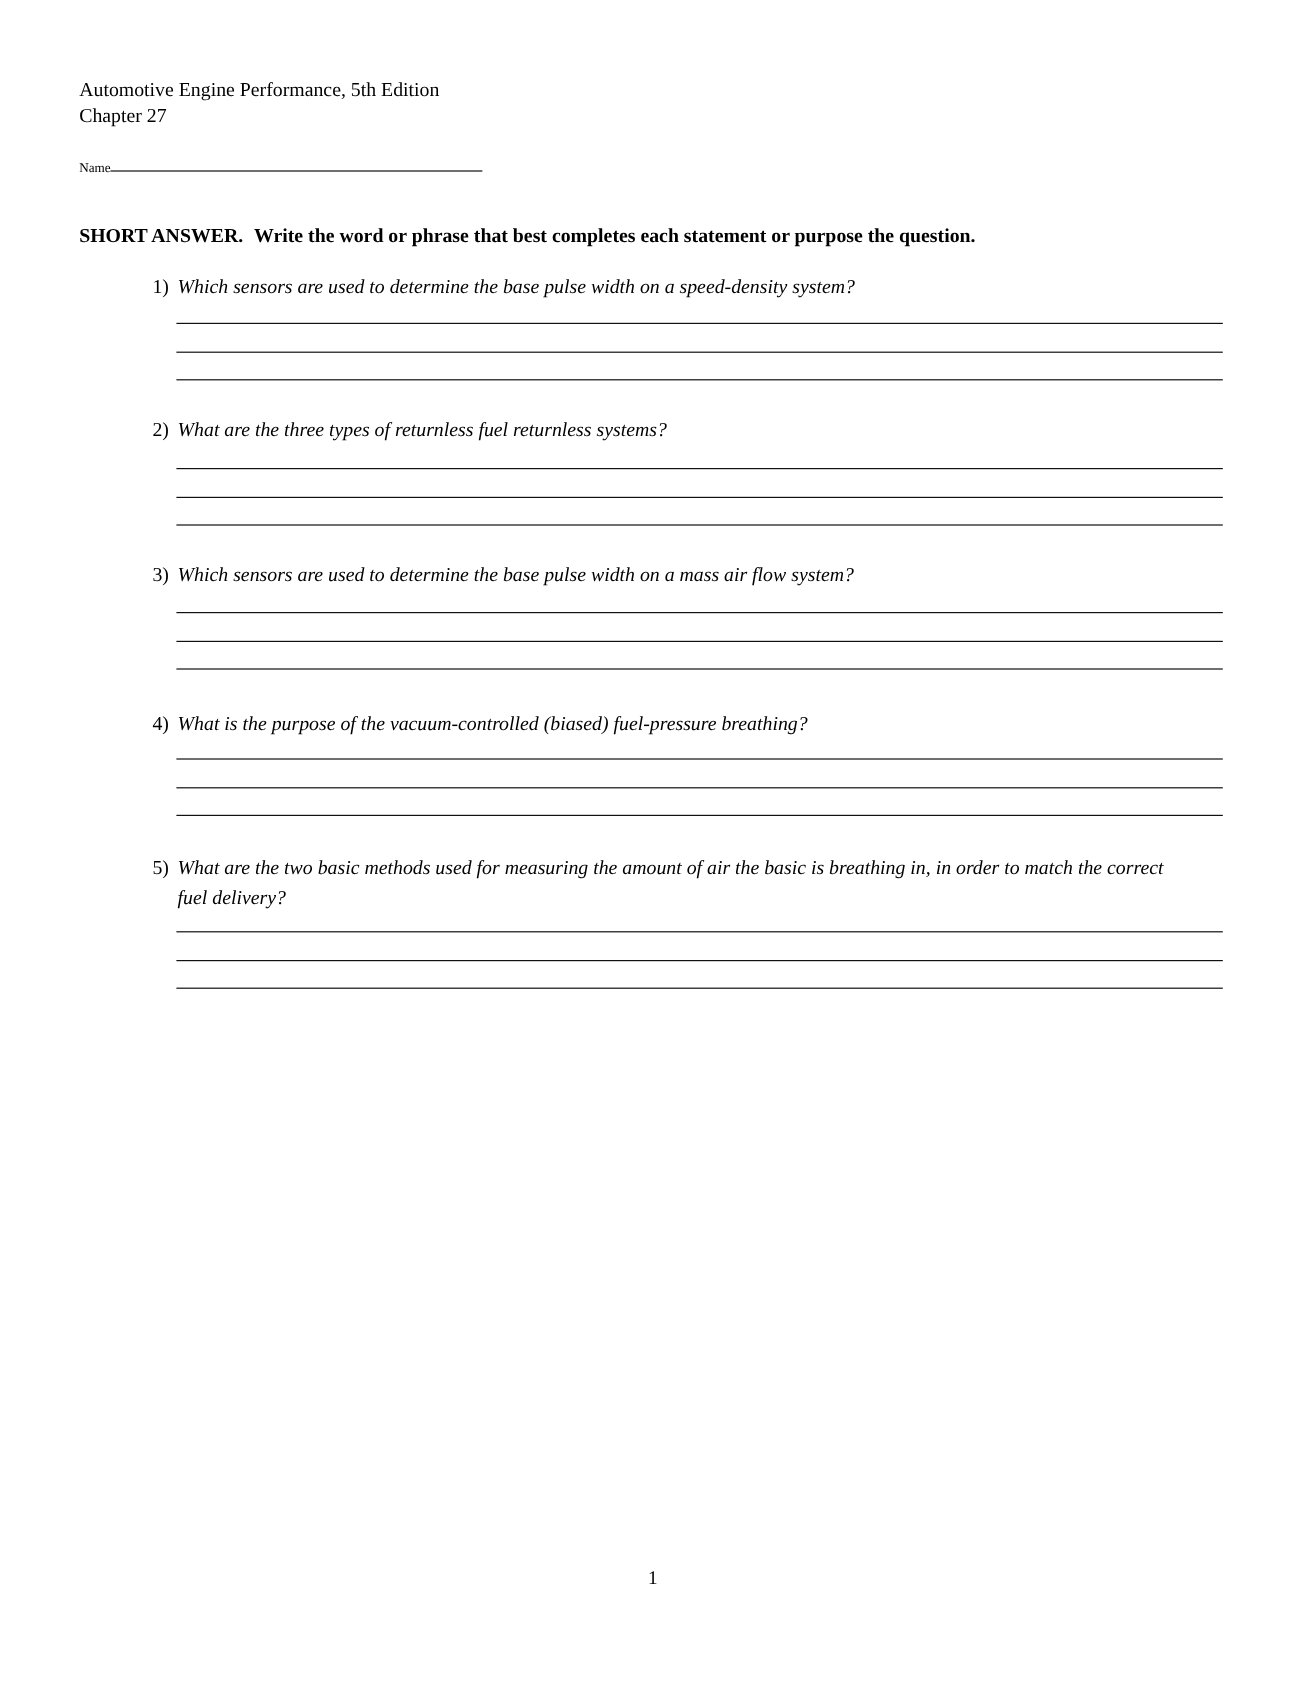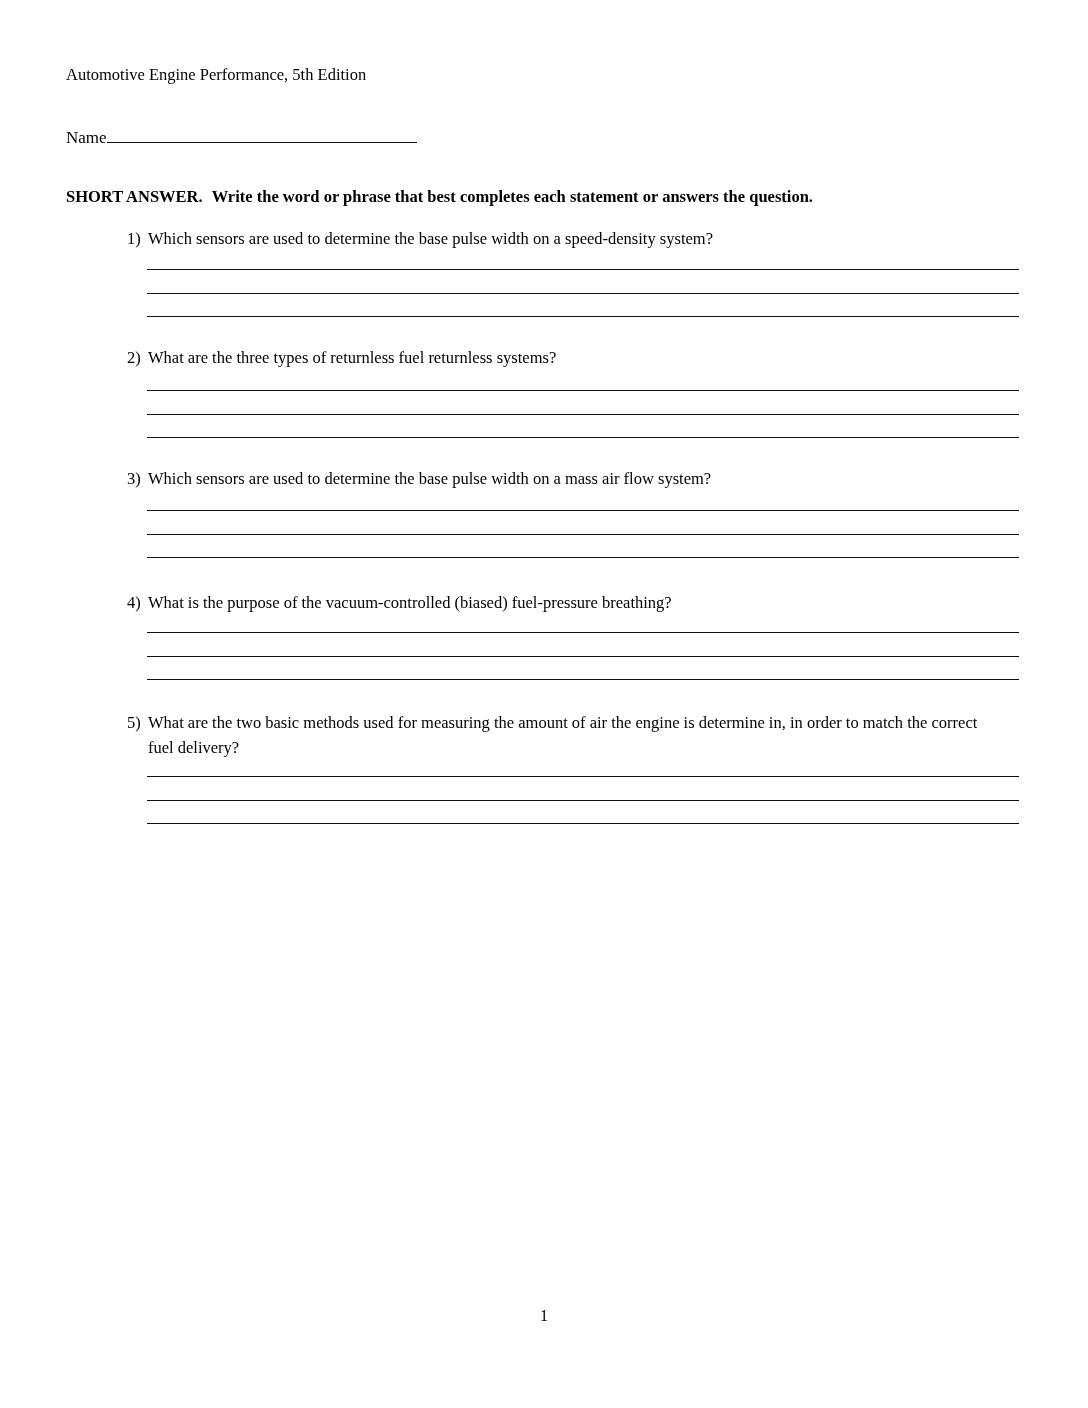--- a/index.html
+++ b/index.html
@@ -21,21 +21,21 @@
   .doc-header {
     position: absolute;
     left: 66px; top: 64px;
     font-size: 16.5px;
     line-height: 22px;
     white-space: nowrap;
   }
   .name-row {
     position: absolute;
     left: 66px; top: 126px;
-    font-size: 17px;
+    font-size: 11px;
     white-space: nowrap;
   }
   .name-line {
     display: inline-block;
     width: 310px;
     height: 17px;
     border-bottom: 1.5px solid #111111;
     vertical-align: baseline;
   }
   .section-heading {
@@ -47,21 +47,21 @@
   }
   .section-heading .instr { margin-left: 9px; }
   .question {
     position: absolute;
     left: 127px;
     display: flex;
     font-size: 16.5px;
     line-height: 25px;
   }
   .qnum { width: 21px; flex-shrink: 0; }
-  .qtext { width: 835px; }
+  .qtext { width: 835px; font-style: italic; }
   .answer-lines {
     position: absolute;
     left: 147px;
     width: 872px;
   }
   .answer-line {
     height: 23.3px;
     border-bottom: 1.5px solid #111111;
   }
   .page-number {
@@ -78,28 +78,29 @@
   #q3 { top: 590px; }  #g3 { top: 610px; }
   #q4 { top: 710px; }  #g4 { top: 754px; }
 </style>
 </head>
 <body>
 
 <div class="page">
 
   <div class="doc-header">
     <div>Automotive Engine Performance, 5th Edition</div>
+    <div>Chapter 27</div>
   </div>
 
   <div class="name-row">
     <span>Name</span><span class="name-line"></span>
   </div>
 
   <div class="section-heading">
-    <span>SHORT ANSWER.</span><span class="instr">Write the word or phrase that best completes each statement or answers the question.</span>
+    <span>SHORT ANSWER.</span><span class="instr">Write the word or phrase that best completes each statement or purpose the question.</span>
   </div>
 
   <div class="question" id="q0">
     <span class="qnum">1)</span>
     <span class="qtext">Which sensors are used to determine the base pulse width on a speed-density system?</span>
   </div>
   <div class="answer-lines" id="g0">
     <div class="answer-line"></div>
     <div class="answer-line"></div>
     <div class="answer-line"></div>
@@ -130,21 +131,21 @@
     <span class="qtext">What is the purpose of the vacuum-controlled (biased) fuel-pressure breathing?</span>
   </div>
   <div class="answer-lines" id="g3">
     <div class="answer-line"></div>
     <div class="answer-line"></div>
     <div class="answer-line"></div>
   </div>
 
   <div class="question" id="q4">
     <span class="qnum">5)</span>
-    <span class="qtext">What are the two basic methods used for measuring the amount of air the engine is determine in, in order to match the correct fuel delivery?</span>
+    <span class="qtext">What are the two basic methods used for measuring the amount of air the basic is breathing in, in order to match the correct fuel delivery?</span>
   </div>
   <div class="answer-lines" id="g4">
     <div class="answer-line"></div>
     <div class="answer-line"></div>
     <div class="answer-line"></div>
   </div>
 
   <div class="page-number">1</div>
 
 </div>

